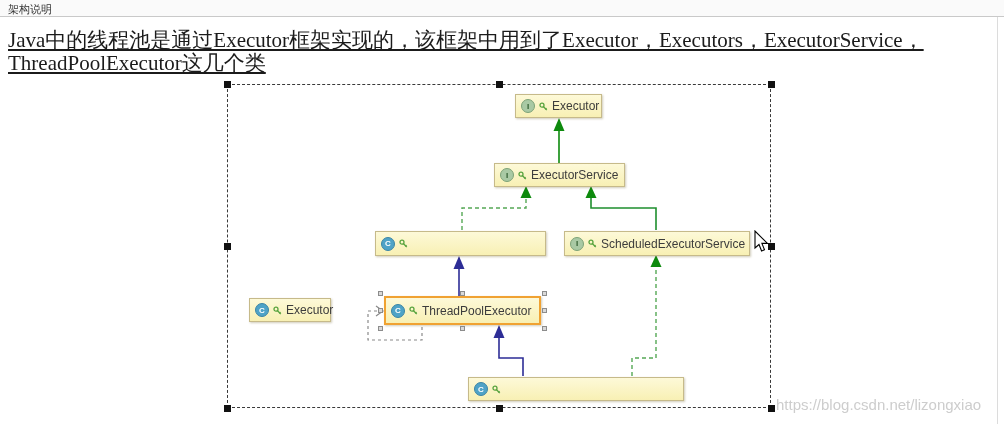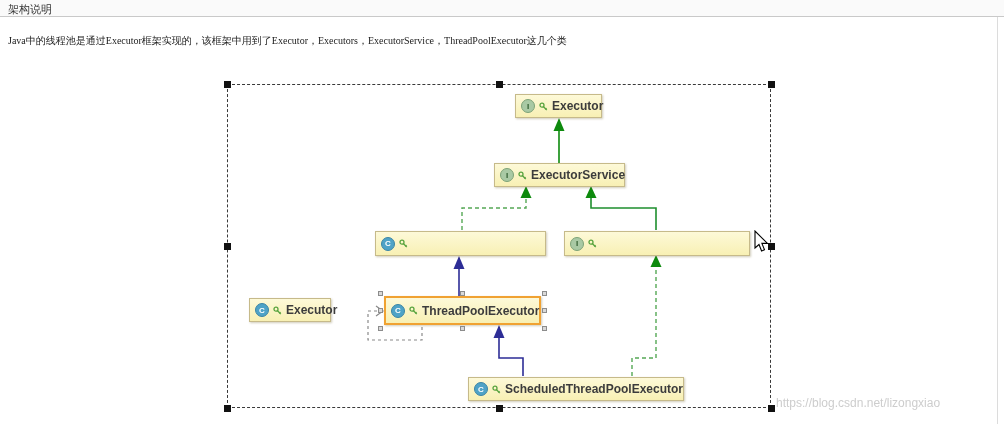--- a/index.html
+++ b/index.html
@@ -2,46 +2,46 @@
 <html><head>
 <meta charset="utf-8">
 <style>
   html,body{margin:0;padding:0;background:#fff;}
   .screen{position:relative;width:1004px;height:424px;background:#ffffff;overflow:hidden;
           font-family:"Liberation Sans",sans-serif;}
   .topbar{position:absolute;left:0;top:0;width:100%;height:17px;background:#fafafa;
           border-bottom:1px solid #c9c9c9;box-sizing:border-box;}
   .topbar-title{position:absolute;left:8px;top:2px;font-size:11px;color:#333;}
   .intro{position:absolute;left:8px;top:29px;width:992px;font-family:"Liberation Serif",serif;
-         font-size:10px;line-height:23px;color:#1b1b1b;}
+         font-size:21px;line-height:23px;color:#1b1b1b;text-decoration:underline;}
   .right-edge{position:absolute;left:997px;top:17px;width:1px;height:407px;background:#dcdcdc;}
 
   
   .diagram-select{position:absolute;left:227px;top:84px;width:544px;height:324px;
                   border:1px dashed #3a3a3a;box-sizing:border-box;z-index:2;}
   .handle{position:absolute;width:7px;height:7px;background:#111;z-index:12;}
 
   
   .node{position:absolute;display:flex;align-items:center;gap:4px;padding-left:5px;
         background:linear-gradient(#fdf9d8,#f8f0b4);border:1px solid #c6ba8a;
         box-shadow:1px 1px 2px rgba(120,110,60,.35);box-sizing:border-box;z-index:10;}
   .node.selected{border:2px solid #f0a232;}
   .badge{display:inline-flex;align-items:center;justify-content:center;width:12px;height:12px;
          border-radius:50%;font-size:8px;font-weight:bold;flex:0 0 auto;}
   .badge.iface{background:#a9c9a4;border:1px solid #7da378;color:#2e5b2e;}
   .badge.clazz{background:#4fa3c7;border:1px solid #3b85a6;color:#fff;}
-  .node .label{font-size:12px;font-weight:bold;color:#3c3c3c;white-space:nowrap;}
+  .node .label{font-size:12px;font-weight:normal;color:#3c3c3c;white-space:nowrap;}
   .keyicon{flex:0 0 auto;}
 
   
   .node-handle{position:absolute;width:5px;height:5px;background:#d9d9d9;border:1px solid #8c8c8c;
                box-sizing:border-box;z-index:11;}
 
   svg.wires{position:absolute;left:0;top:0;z-index:5;pointer-events:none;}
-  .watermark{position:absolute;left:776px;top:396px;font-size:12px;color:#cdcdcd;z-index:20;
+  .watermark{position:absolute;left:776px;top:396px;font-size:15px;color:#cdcdcd;z-index:20;
              font-family:"Liberation Sans",sans-serif;}
   .cursor{position:absolute;left:753px;top:230px;z-index:30;}
 </style>
 </head>
 <body>
 
 <div class="screen">
 
   <div class="topbar">
     <span class="topbar-title">架构说明</span>
@@ -111,20 +111,21 @@
         <path d="M4.5,4.7 L7.8,8 M6.2,7.6 L7.6,6.2" stroke="#58a33e" stroke-width="1.3" fill="none"></path>
       </svg>
   </div>
 
   <div class="node" style="left:564px;top:231px;width:186px;height:25px">
     <span class="badge iface">I</span>
     <svg class="keyicon" width="9" height="9">
         <circle cx="3" cy="3.2" r="2" fill="none" stroke="#58a33e" stroke-width="1.3"></circle>
         <path d="M4.5,4.7 L7.8,8 M6.2,7.6 L7.6,6.2" stroke="#58a33e" stroke-width="1.3" fill="none"></path>
       </svg>
+    <span class="label">ScheduledExecutorService</span>
   </div>
 
   <div class="node" style="left:249px;top:298px;width:82px;height:24px">
     <span class="badge clazz">C</span>
     <svg class="keyicon" width="9" height="9">
         <circle cx="3" cy="3.2" r="2" fill="none" stroke="#58a33e" stroke-width="1.3"></circle>
         <path d="M4.5,4.7 L7.8,8 M6.2,7.6 L7.6,6.2" stroke="#58a33e" stroke-width="1.3" fill="none"></path>
       </svg>
     <span class="label">Executor</span>
   </div>
@@ -146,21 +147,20 @@
   <div class="node-handle" style="left:378px;top:326px"></div>
   <div class="node-handle" style="left:460px;top:326px"></div>
   <div class="node-handle" style="left:542px;top:326px"></div>
 
   <div class="node" style="left:468px;top:377px;width:216px;height:24px">
     <span class="badge clazz">C</span>
     <svg class="keyicon" width="9" height="9">
         <circle cx="3" cy="3.2" r="2" fill="none" stroke="#58a33e" stroke-width="1.3"></circle>
         <path d="M4.5,4.7 L7.8,8 M6.2,7.6 L7.6,6.2" stroke="#58a33e" stroke-width="1.3" fill="none"></path>
       </svg>
-    <span class="label">ScheduledThreadPoolExecutor</span>
   </div>
 
   <div class="watermark">https://blog.csdn.net/lizongxiao</div>
 
   <svg class="cursor" width="18" height="24">
     <path d="M2,1 L2,18 L6,14.5 L8.6,21 L11.5,19.8 L8.9,13.4 L14.5,13.4 Z" fill="#ffffff" stroke="#000000" stroke-width="1.1"></path>
   </svg>
 
 </div>
 

